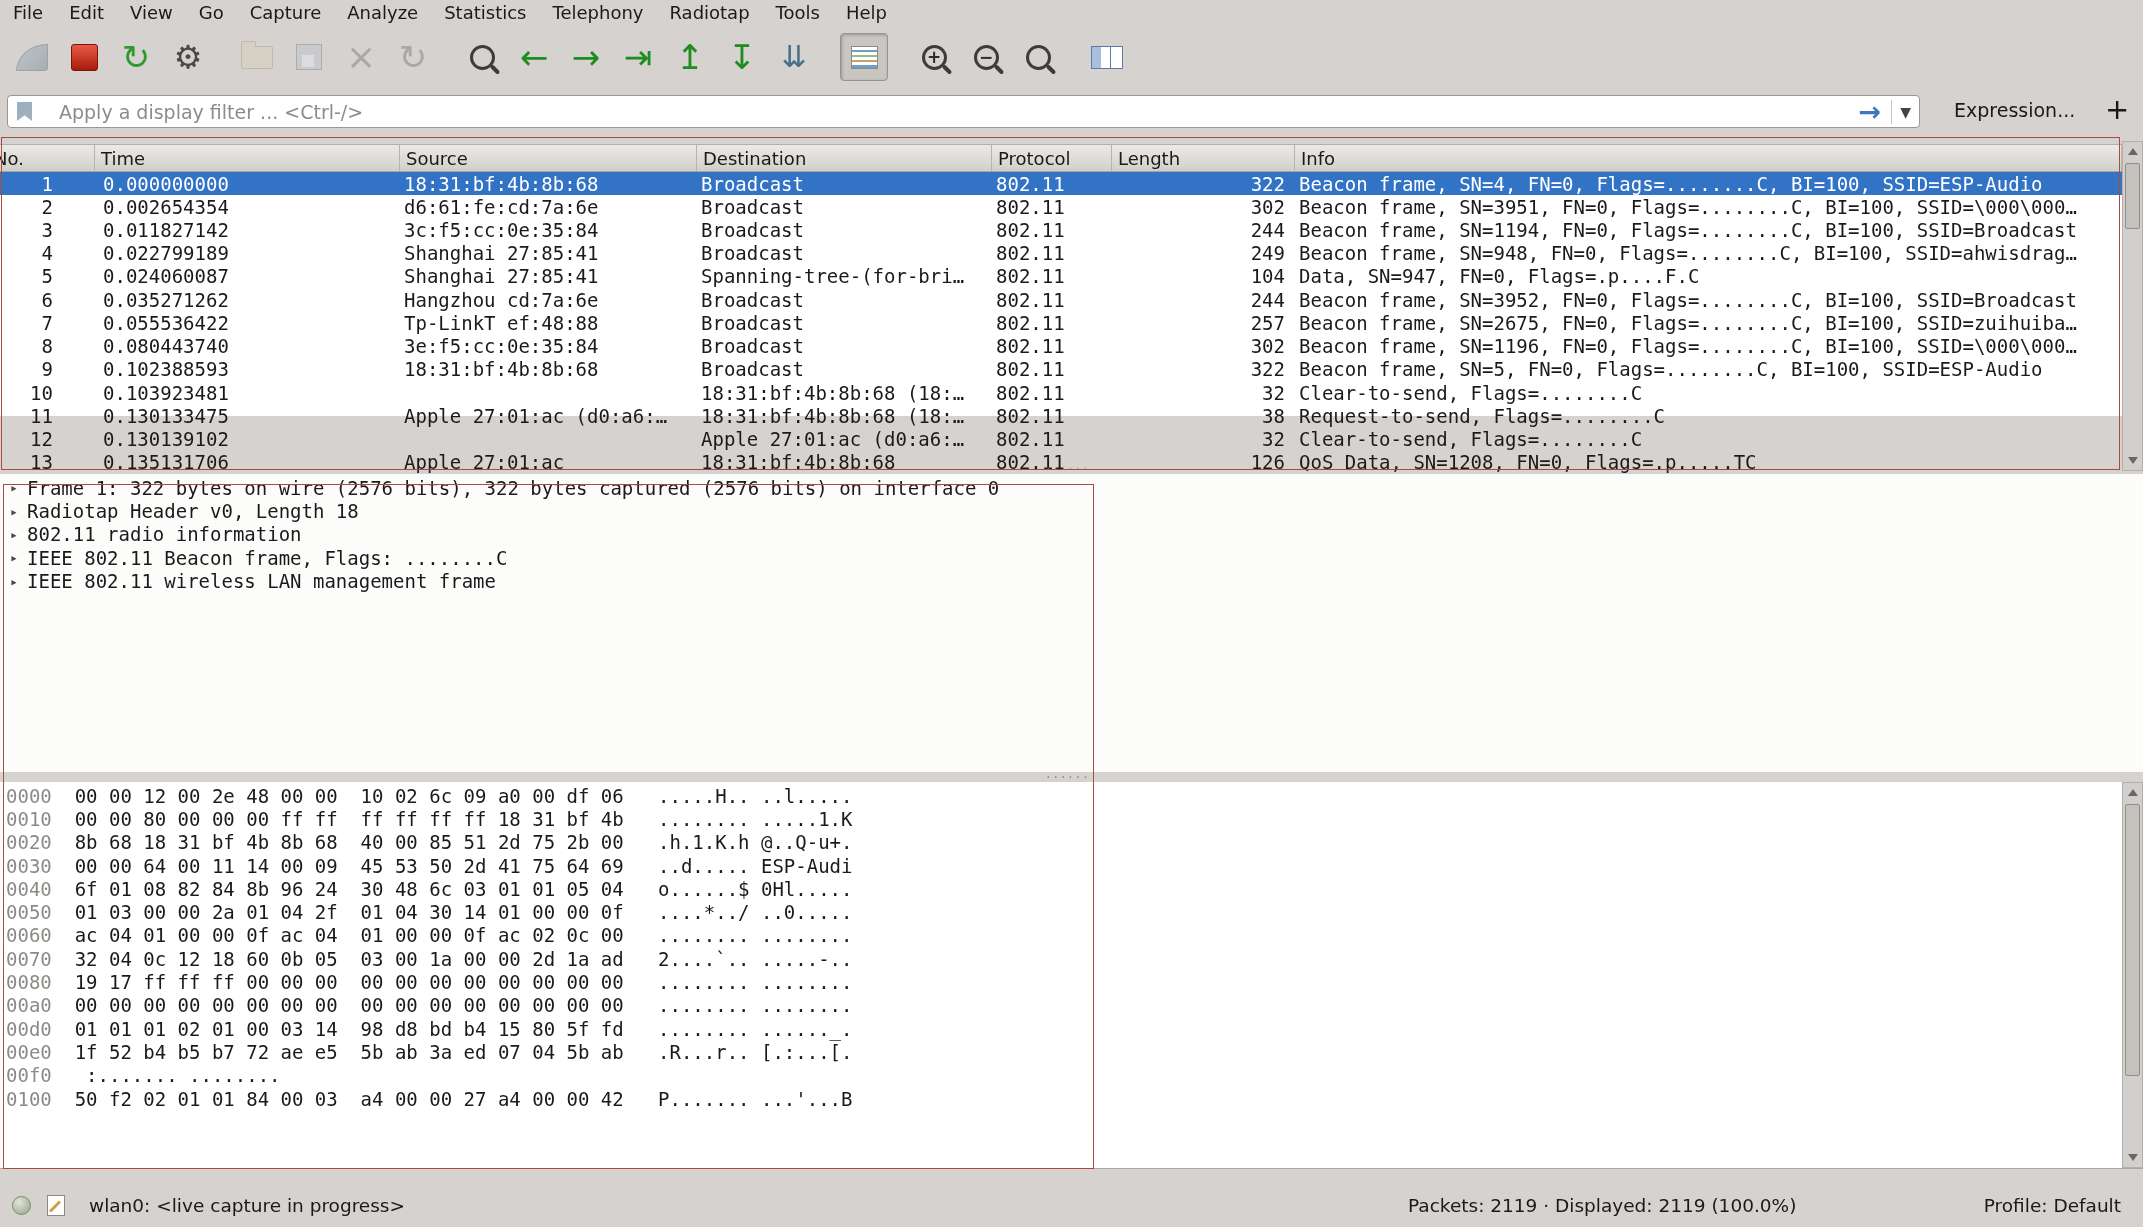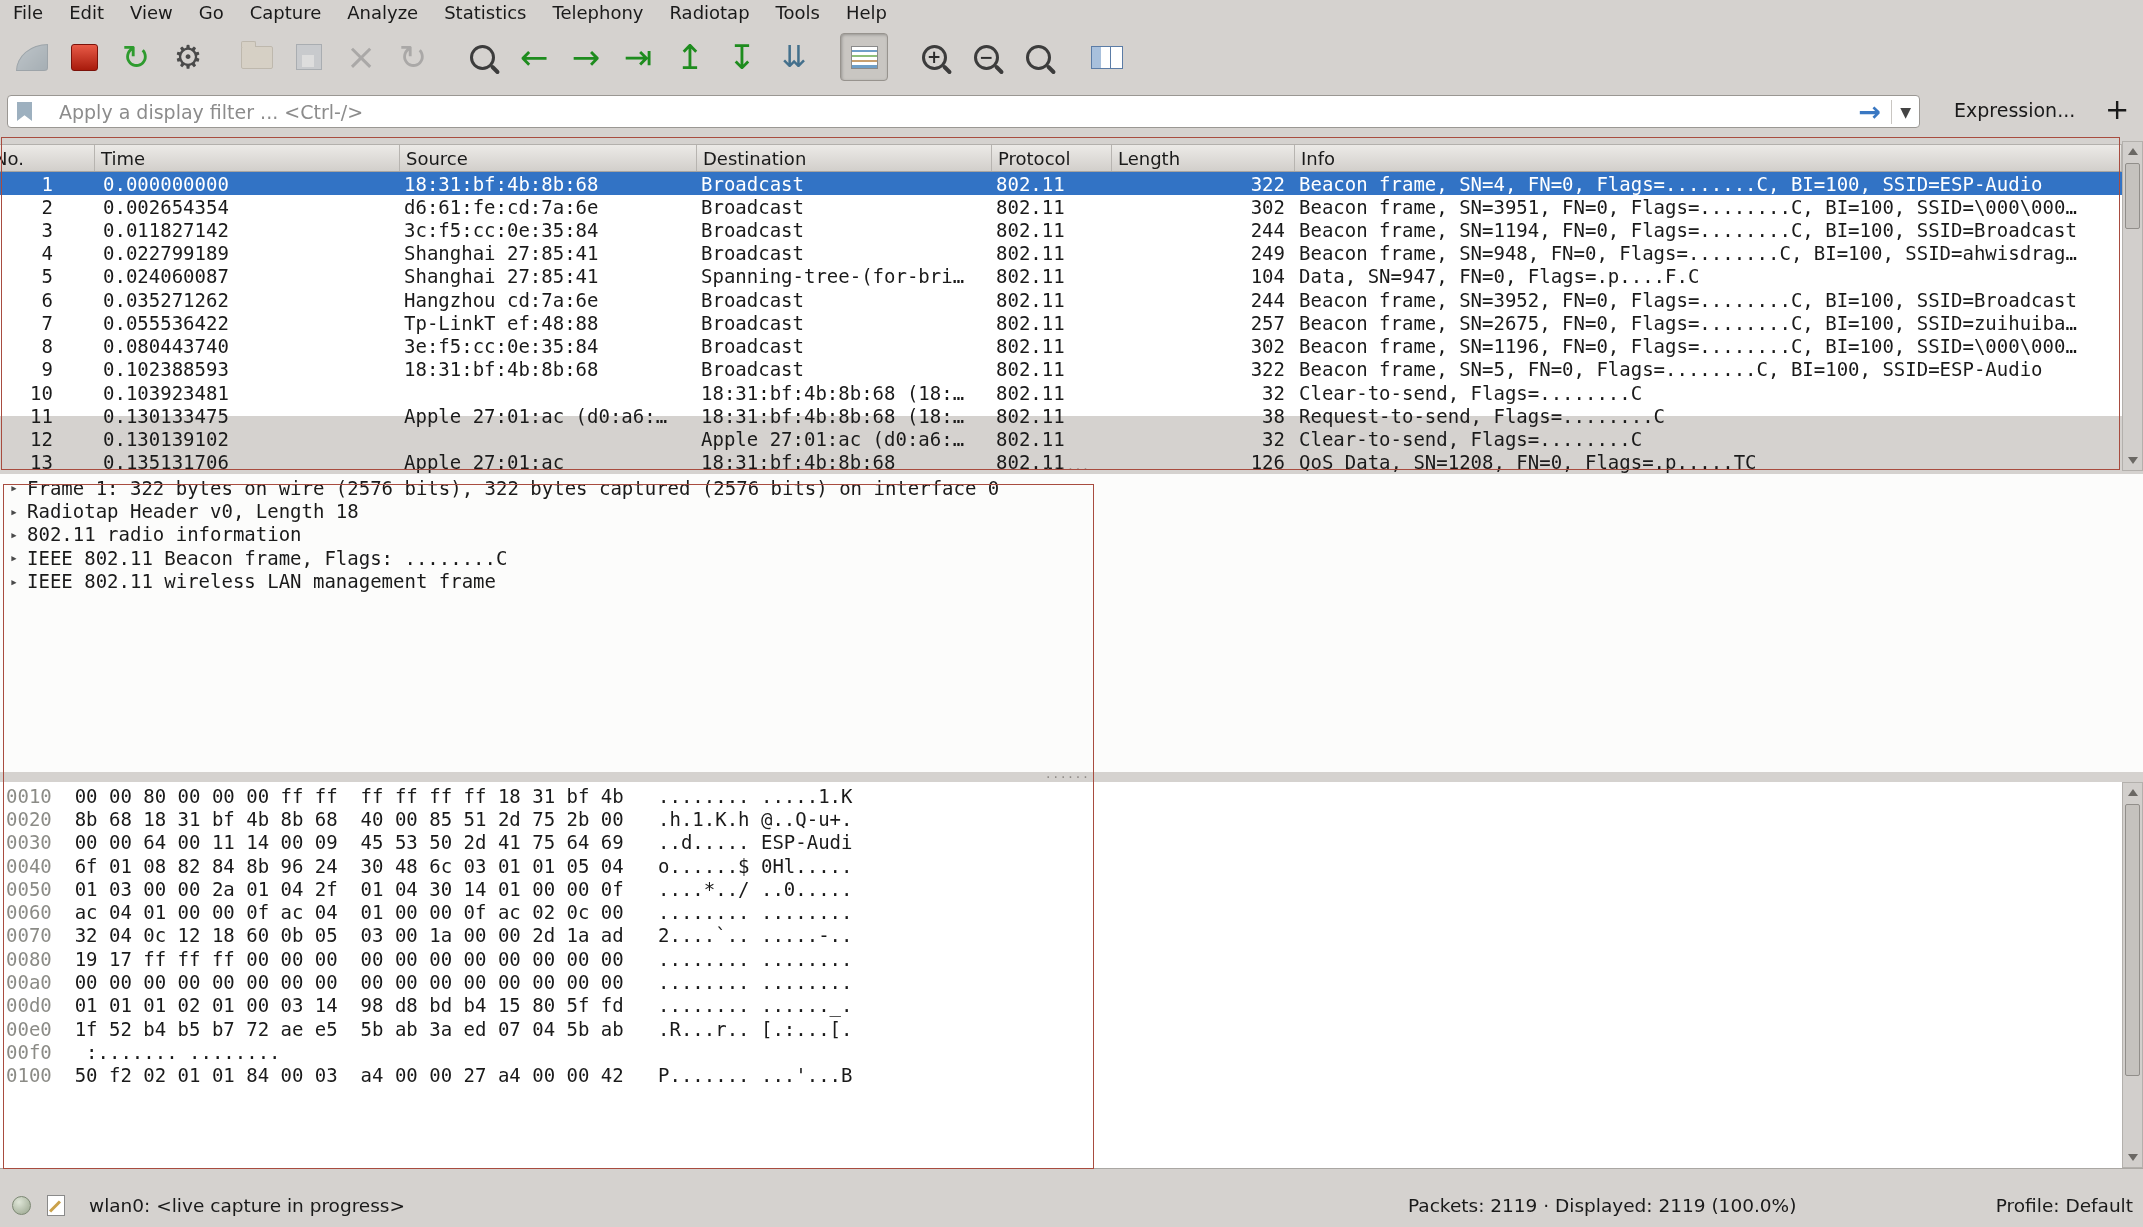--- a/index.html
+++ b/index.html
@@ -69,21 +69,21 @@
   .sb-thumb{position:absolute;left:2px;width:15px;background:#c5c2be;border:1px solid #918e8a;border-radius:2px;box-sizing:border-box;}
   
   .split-dots{position:absolute;color:#8f8b87;font-size:14px;letter-spacing:3px;line-height:6px;}
   
   .statusbar{position:absolute;left:0;top:1168px;width:2143px;height:59px;background:#d5d2cf;border-top:1px solid #aaa7a3;display:flex;align-items:center;font-size:18.5px;box-sizing:border-box;padding-top:14px;}
   .sb-dot{width:17px;height:17px;border-radius:50%;margin-left:12px;background:radial-gradient(circle at 35% 30%,#dfe6d8,#97a38c);border:1px solid #7c8873;flex:none;}
   .sb-note{width:16px;height:19px;margin-left:16px;background:#fff;border:1px solid #8a8a8a;position:relative;flex:none;}
   .sb-note::after{content:'';position:absolute;width:14px;height:3px;background:#caa14a;transform:rotate(-45deg);left:0px;top:9px;}
   .sb-capture{margin-left:24px;}
   .sb-packets{position:absolute;left:1408px;}
-  .sb-profile{position:absolute;right:10px;}
+  .sb-profile{position:absolute;right:22px;}
   
   .anno{position:absolute;border:1px solid #a84c3f;pointer-events:none;z-index:40;}
   #anno1{left:1px;top:137px;width:2117px;height:331px;}
   #anno2{left:3px;top:484px;width:1089px;height:683px;}
 </style>
 </head>
 <body>
 
 <div class="app">
 
@@ -232,20 +232,21 @@
       <div class="det-line"><span class="det-tri">▸</span><span class="det-text">Frame 1: 322 bytes on wire (2576 bits), 322 bytes captured (2576 bits) on interface 0</span></div>
       <div class="det-line"><span class="det-tri">▸</span><span class="det-text">Radiotap Header v0, Length 18</span></div>
       <div class="det-line"><span class="det-tri">▸</span><span class="det-text">802.11 radio information</span></div>
       <div class="det-line"><span class="det-tri">▸</span><span class="det-text">IEEE 802.11 Beacon frame, Flags: ........C</span></div>
       <div class="det-line"><span class="det-tri">▸</span><span class="det-text">IEEE 802.11 wireless LAN management frame</span></div>
     </div>
 
   <div class="split-dots" style="left:1046px;top:774px;">······</div>
 
   <div class="hexpane">
+      <div class="hx-row"><span class="hx-off">0000</span><span class="hx-bytes">  00 00 12 00 2e 48 00 00  10 02 6c 09 a0 00 df 06</span><span class="hx-ascii">   .....H.. ..l.....</span></div>
       <div class="hx-row"><span class="hx-off">0010</span><span class="hx-bytes">  00 00 80 00 00 00 ff ff  ff ff ff ff 18 31 bf 4b</span><span class="hx-ascii">   ........ .....1.K</span></div>
       <div class="hx-row"><span class="hx-off">0020</span><span class="hx-bytes">  8b 68 18 31 bf 4b 8b 68  40 00 85 51 2d 75 2b 00</span><span class="hx-ascii">   .h.1.K.h @..Q-u+.</span></div>
       <div class="hx-row"><span class="hx-off">0030</span><span class="hx-bytes">  00 00 64 00 11 14 00 09  45 53 50 2d 41 75 64 69</span><span class="hx-ascii">   ..d..... ESP-Audi</span></div>
       <div class="hx-row"><span class="hx-off">0040</span><span class="hx-bytes">  6f 01 08 82 84 8b 96 24  30 48 6c 03 01 01 05 04</span><span class="hx-ascii">   o......$ 0Hl.....</span></div>
       <div class="hx-row"><span class="hx-off">0050</span><span class="hx-bytes">  01 03 00 00 2a 01 04 2f  01 04 30 14 01 00 00 0f</span><span class="hx-ascii">   ....*../ ..0.....</span></div>
       <div class="hx-row"><span class="hx-off">0060</span><span class="hx-bytes">  ac 04 01 00 00 0f ac 04  01 00 00 0f ac 02 0c 00</span><span class="hx-ascii">   ........ ........</span></div>
       <div class="hx-row"><span class="hx-off">0070</span><span class="hx-bytes">  32 04 0c 12 18 60 0b 05  03 00 1a 00 00 2d 1a ad</span><span class="hx-ascii">   2....`.. .....-..</span></div>
       <div class="hx-row"><span class="hx-off">0080</span><span class="hx-bytes">  19 17 ff ff ff 00 00 00  00 00 00 00 00 00 00 00</span><span class="hx-ascii">   ........ ........</span></div>
       <div class="hx-row"><span class="hx-off">00a0</span><span class="hx-bytes">  00 00 00 00 00 00 00 00  00 00 00 00 00 00 00 00</span><span class="hx-ascii">   ........ ........</span></div>
       <div class="hx-row"><span class="hx-off">00d0</span><span class="hx-bytes">  01 01 01 02 01 00 03 14  98 d8 bd b4 15 80 5f fd</span><span class="hx-ascii">   ........ ......_.</span></div>

